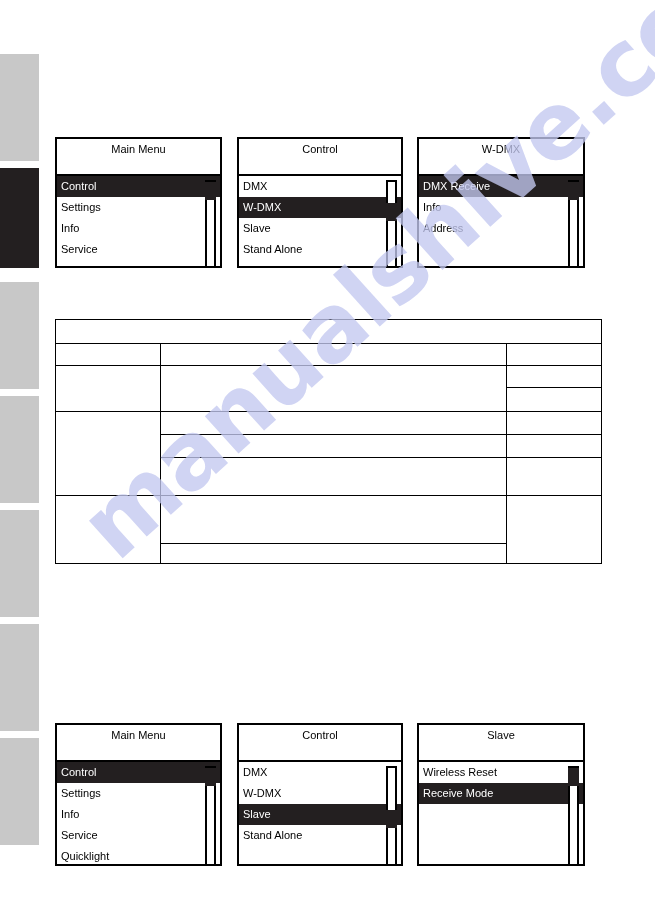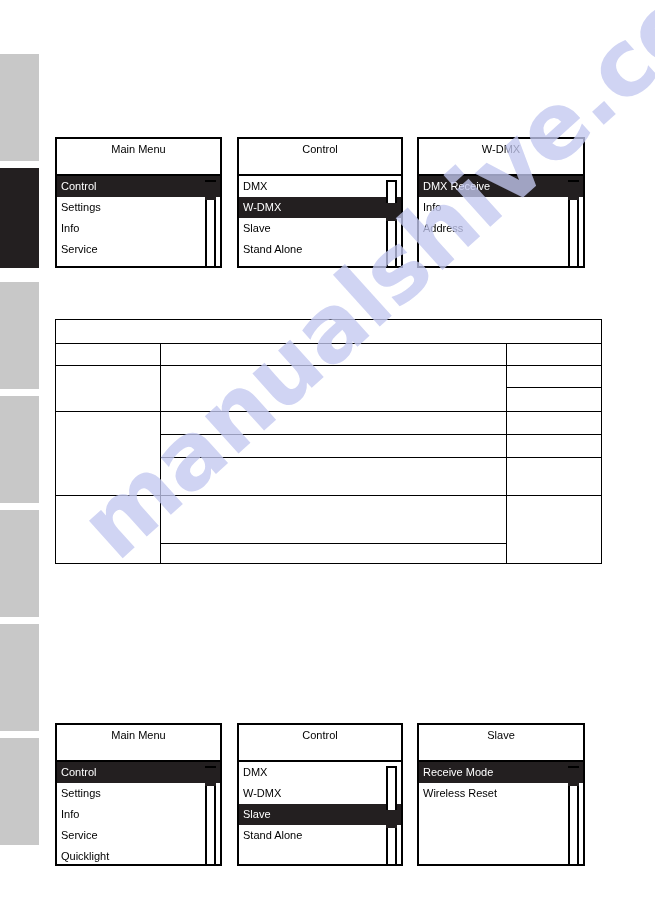--- a/index.html
+++ b/index.html
@@ -300,22 +300,22 @@
       <div class="lcd-scroll" style="right:4px;">
         <div class="lcd-thumb" style="top:42px; height:18px;"></div>
       </div>
     </div>
   </div>
 
   <div class="lcd-panel" style="left:417px; top:723px; width:168px; height:143px;">
     <div class="lcd-title">Slave</div>
     <div class="lcd-body">
       <div class="lcd-list">
+        <div class="lcd-row">Wireless Reset</div>
         <div class="lcd-row selected">Receive Mode</div>
-        <div class="lcd-row">Wireless Reset</div>
       </div>
       <div class="lcd-scroll" style="right:4px;">
         <div class="lcd-thumb" style="top:0px; height:18px;"></div>
       </div>
     </div>
   </div>
 
 </div>
 
 </body></html>

